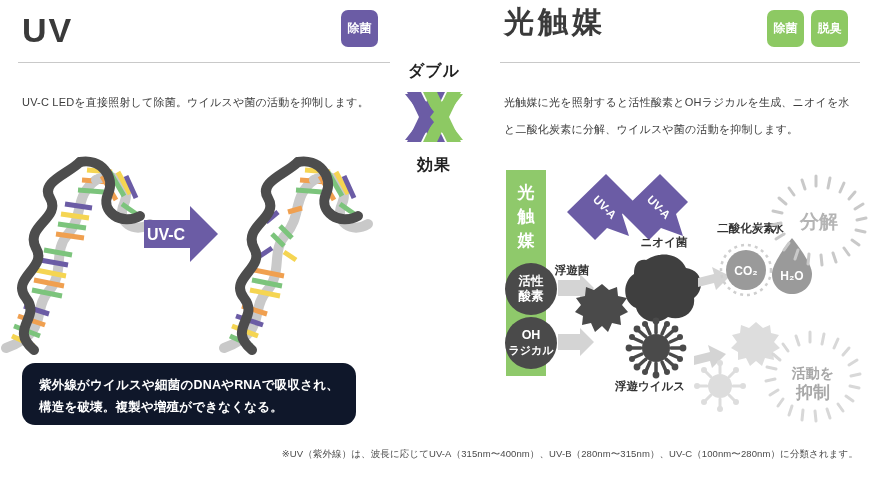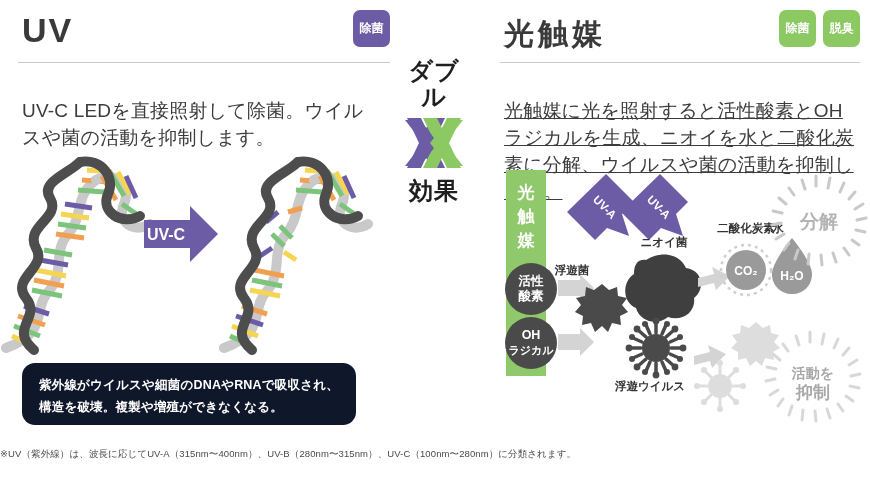--- a/index.html
+++ b/index.html
@@ -38,25 +38,25 @@
   .panel-title {
     position: absolute;
     left: 4px;
     top: 8px;
     font-size: 34px;
     font-weight: 700;
     letter-spacing: 2px;
     color: #3a3a3a;
     line-height: 44px;
   }
-  #pc-title { font-size: 30px; letter-spacing: 4px; top: 12px; }
+  #pc-title { font-size: 30px; letter-spacing: 4px; top: 0; }
 
   .badges {
     position: absolute;
-    right: 0;
+    right: 12px;
     top: 10px;
     display: flex;
     gap: 7px;
   }
   .badge {
     width: 37px;
     height: 37px;
     border-radius: 7px;
     color: #ffffff;
     font-size: 12px;
@@ -75,37 +75,37 @@
     top: 62px;
     height: 1px;
     background: #c9c9c9;
   }
 
   .panel-body {
     position: absolute;
     left: 4px;
     top: 78px;
     width: 352px;
-    font-size: 19px;
+    font-size: 11px;
     line-height: 27px;
     color: #3c3c3c;
     letter-spacing: 0.2px;
   }
-  #pc-body { width: 352px; text-decoration: underline; }
+  #pc-body { width: 352px; }
 
   
   #center {
     position: absolute;
     left: 404px;
     top: 58px;
     width: 60px;
     text-align: center;
   }
   .center-word {
-    font-size: 24px;
+    font-size: 16px;
     font-weight: 700;
     color: #1f1f1f;
     line-height: 26px;
     letter-spacing: 1px;
   }
   #center-x {
     margin: 6px auto 8px auto;
     width: 58px;
     height: 54px;
   }
@@ -144,20 +144,21 @@
     width: 372px;
     height: 262px;
   }
 
   
   #footnote {
     position: absolute;
     left: 0;
     right: 12px;
     top: 448px;
+    text-align: right;
     font-size: 9.5px;
     color: #4a4a4a;
     letter-spacing: 0.1px;
   }
 
   svg { display: block; overflow: visible; }
 </style>
 </head>
 <body>
 

